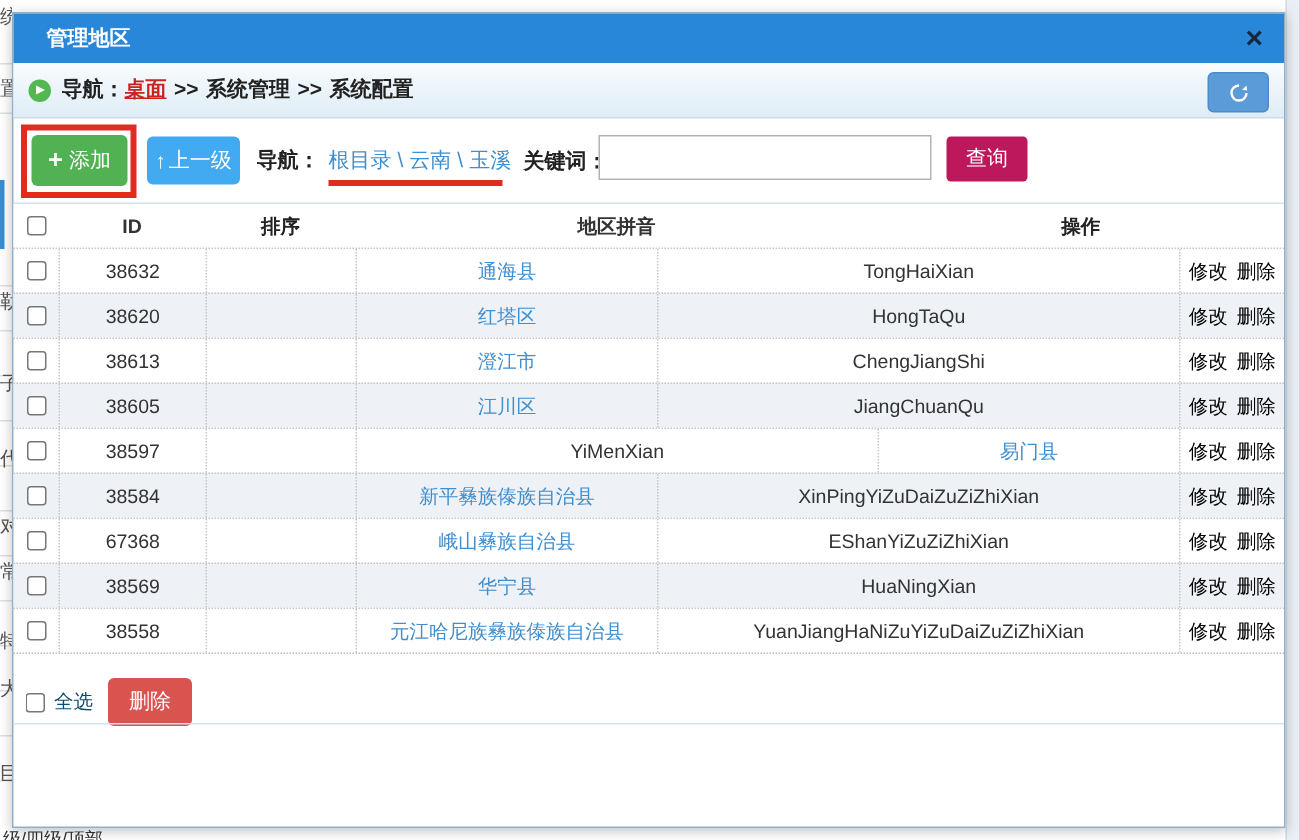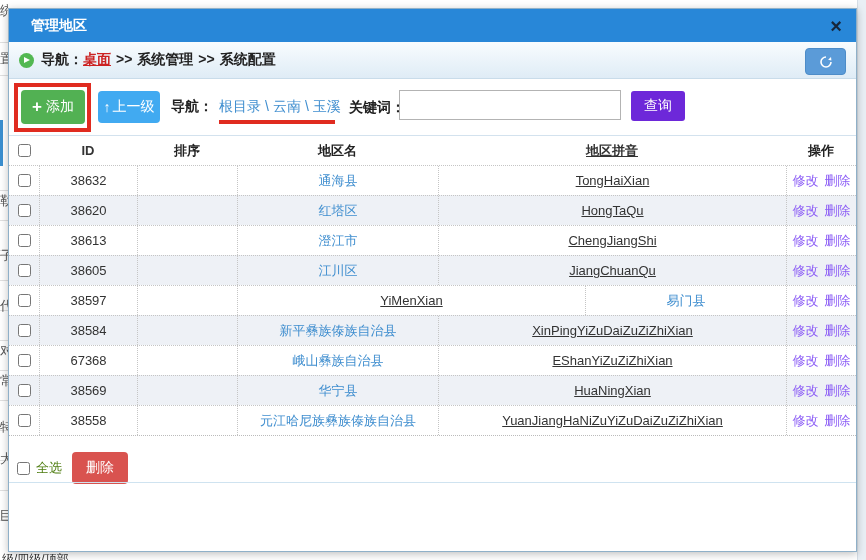--- a/index.html
+++ b/index.html
@@ -39,44 +39,44 @@
   .btn-up { position:absolute; left:89px; top:12px; width:62px; height:32px; background:#41aaf1; }
   .btn-up .arrow { font-weight:bold; margin-right:2px; }
   .anno-rect { position:absolute; left:5px; top:4px; width:77px; height:49px; border:4px solid #e02b20; pointer-events:none; }
   .anno-underline { position:absolute; left:210px; top:41px; width:116px; height:4px; background:#e02b20; pointer-events:none; }
   .path-label { position:absolute; left:162px; top:19px; font-size:14px; font-weight:bold; color:#222; }
   .path-links { position:absolute; left:210px; top:19px; font-size:14px; }
   .path-links a { color:#3f8ecf; text-decoration:none; }
   .path-links .psep { color:#3f8ecf; padding:0 4px; }
   .kw-label { position:absolute; left:340px; top:20px; font-size:14px; font-weight:bold; color:#222; }
   .kw-input { position:absolute; left:390px; top:11px; width:222px; height:30px; border:1px solid #b3b3b3; background:#fff; font-size:13px; padding:0 6px; }
-  .btn-query { position:absolute; left:622px; top:12px; width:54px; height:30px; background:#6d28d9; border-radius:3px; }
+  .btn-query { position:absolute; left:622px; top:12px; width:54px; height:30px; background:#be185d; border-radius:3px; }
 
   
   .rtable { position:absolute; left:0; top:56px; width:847px; border-top:1px solid #d3e2ee; border-bottom:1px dotted #bbb; font-size:13px; }
   .trow { display:flex; align-items:center; height:30px; border-top:1px dotted #c5c5c5; }
   .trow.head { height:29px; border-top:none; font-weight:bold; color:#222; background:#fff; }
   .trow.alt { background:#eef1f6; }
   .c { text-align:center; overflow:hidden; white-space:nowrap; height:100%; display:flex; align-items:center; justify-content:center; }
   .c-check { width:30px; }
   .c-id { width:98px; color:#333; }
   .c-sort { width:100px; }
   .c-name { width:201px; }
-  .c-pinyin { width:348px; color:#333;text-decoration:underline; }
+  .c-pinyin { width:348px; color:#333; }
   .c-ops { flex:1; }
   .trow:not(.head) .c { border-left:1px dotted #c5c5c5; }
   .trow:not(.head) .c-check { border-left:none; }
   .trow .c-name a { color:#3f8ecf; text-decoration:none; }
-  .c-ops a { color:#8b5cf6; text-decoration:none; margin:0 3px; }
+  .c-ops a { color:#000000; text-decoration:none; margin:0 3px; }
   input[type=checkbox] { width:13px; height:13px; }
 
   
   .tfooter { position:absolute; left:0; top:365px; width:847px; height:48px; display:flex; align-items:center; }
   .tfooter .selall { margin-left:8px; }
-  .tfooter .selall-label { font-size:13px; color:#4d7c0f; margin:0 10px 0 6px; }
+  .tfooter .selall-label { font-size:13px; color:#0c4a6e; margin:0 10px 0 6px; }
   .btn-del { width:56px; height:32px; background:#d9534f; border-radius:4px; }
   .footline { position:absolute; left:0; top:403px; width:847px; height:0; border-top:1px solid #cfe3f0; }
 </style>
 </head>
 <body>
 
 <div class="stage">
 
   <div class="bg-right"></div>
   <div class="bg-blue-accent"></div>
@@ -148,21 +148,20 @@
           <span>查询</span>
         </div>
 
       <div class="rtable">
         <div class="trow head">
           <div class="c c-check">
               <input type="checkbox" style="">
             </div>
           <div class="c c-id">ID</div>
           <div class="c c-sort">排序</div>
-          <div class="c c-name">地区名</div>
           <div class="c c-pinyin">地区拼音</div>
           <div class="c c-ops">操作</div>
         </div>
 
         <div class="trow">
           <div class="c c-check">
               <input type="checkbox" style="">
             </div>
           <div class="c c-id">38632</div>
           <div class="c c-sort"></div>

